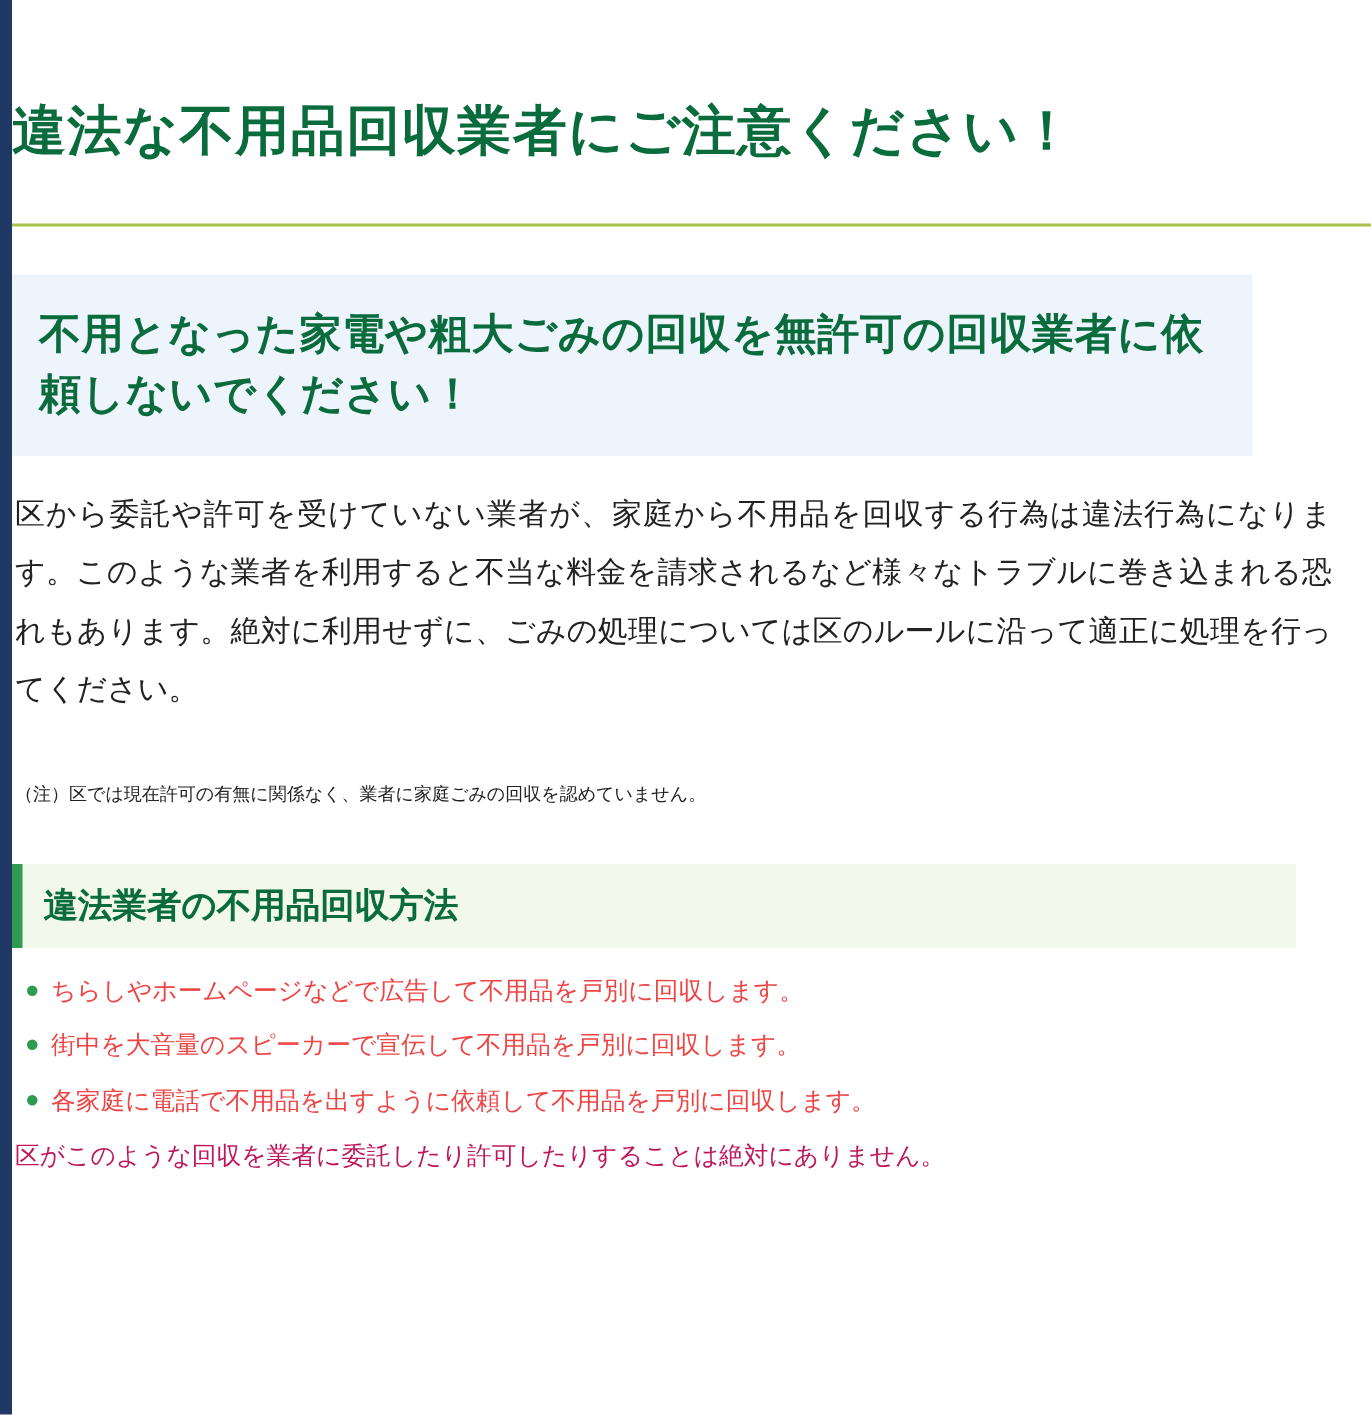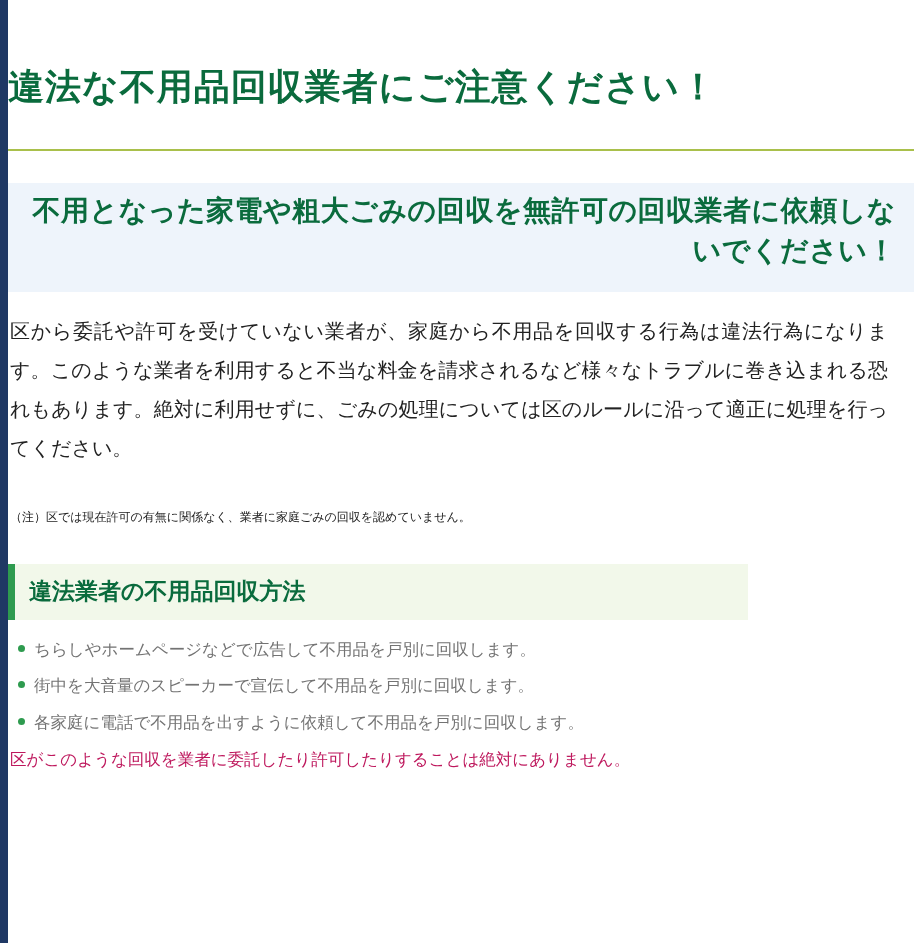--- a/index.html
+++ b/index.html
@@ -44,24 +44,23 @@
   .title-rule {
     margin: 38px 0 0 0;
     height: 2px;
     background: #a9c04b;
     width: 906px;
   }
   
   .lead-block {
     margin-top: 32px;
     background: #eef4fb;
-    padding: 8px 18px 22px 18px;
-    width: 906px;
+    padding: 20px 18px 22px 18px;
+    width: 827px;
     box-sizing: border-box;
-    text-align: right;
   }
   .lead-heading {
     font-size: 28px;
     line-height: 1.42;
     font-weight: bold;
     color: #0a6b3d;
     letter-spacing: 0.5px;
   }
   
   .body-para {
@@ -83,36 +82,36 @@
   .section {
     margin-top: 34px;
   }
   .section-heading {
     background: #f2f8ea;
     border-left: 7px solid #2e9b4f;
     padding: 12px 16px 13px 14px;
     font-size: 23px;
     font-weight: bold;
     color: #0a6b3d;
-    width: 740px;
+    width: 856px;
     box-sizing: border-box;
   }
   
   ul.bullets {
     list-style: none;
     margin: 16px 0 0 0;
     padding: 0 0 0 8px;
   }
   ul.bullets li {
     position: relative;
     padding: 0 0 0 18px;
     margin: 0 0 10px 0;
     font-size: 16.5px;
     line-height: 1.6;
-    color: #737373;
+    color: #ef4444;
   }
   ul.bullets li::before {
     content: "";
     position: absolute;
     left: 2px;
     top: 9px;
     width: 7px;
     height: 7px;
     border-radius: 50%;
     background: #2e9b4f;

